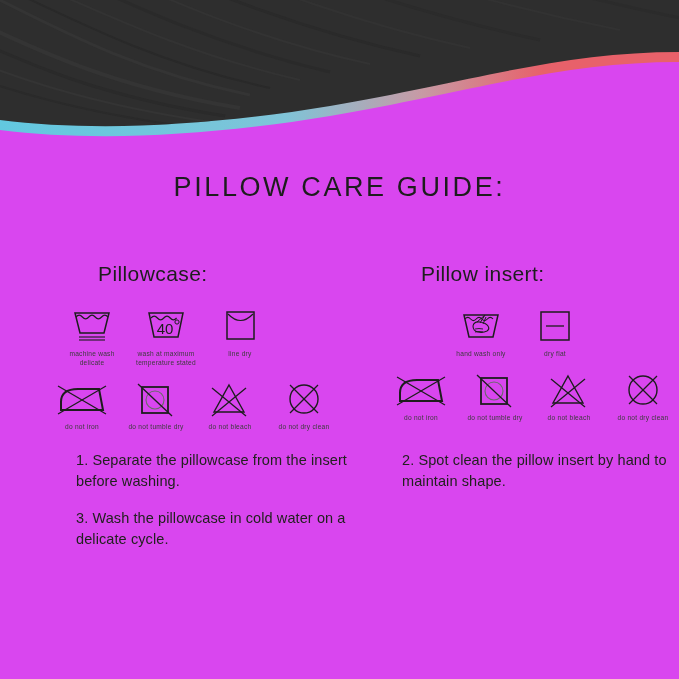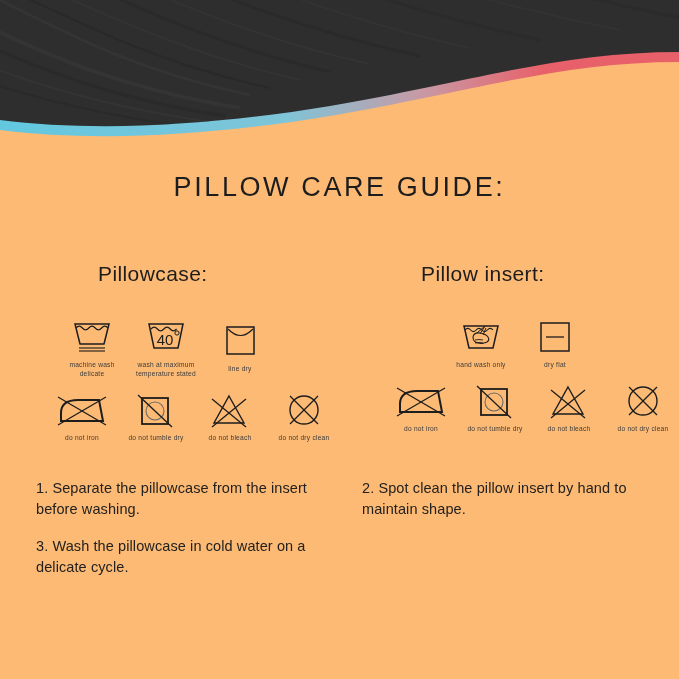--- a/index.html
+++ b/index.html
@@ -3,21 +3,21 @@
 <meta charset="utf-8">
 <style>
   html,body{margin:0;padding:0;}
   body{
     width:679px;height:679px;
     background:#e4e3e1;
     font-family:"Liberation Sans", sans-serif;
     overflow:hidden;
     position:relative;
   }
-  .page{position:absolute;inset:0;background:#fdba74;}
+  .page{position:absolute;inset:0;background:#d946ef;}
 
   
   .banner{position:absolute;left:0;top:0;width:679px;height:140px;overflow:hidden;}
   .banner svg{display:block;}
 
   
   .title{
     position:absolute;left:0;right:0;top:172px;
     text-align:center;
     font-size:27px;
@@ -28,50 +28,50 @@
 
   
   .col{position:absolute;top:262px;}
   .col-left{left:45px;width:300px;}
   .col-right{left:384px;width:300px;}
 
   .col-head{
     font-size:21px;
     color:#1d1d1d;
     letter-spacing:.4px;
-    margin:0 0 32px 0;
+    margin:0 0 21px 0;
     font-weight:400;
   }
   .col-left .col-head{margin-left:53px;}
   .col-right .col-head{margin-left:37px;}
 
   
   .icon-row{display:flex;align-items:flex-start;}
-  .icon-row-1{margin-bottom:10px;align-items:center;}
+  .icon-row-1{margin-bottom:10px;}
   .icon-row-2{margin-bottom:0;}
   .icon-cell{display:flex;flex-direction:column;align-items:center;}
   .icon-art{height:38px;display:flex;align-items:center;justify-content:center;}
   .icon-cap{
     font-size:6.6px;
     color:#3b3b3b;
     text-align:center;
     line-height:1.35;
     letter-spacing:.25px;
     margin-top:5px;
     width:74px;
   }
 
   
   .row-a-left{margin-left:10px;}
   .row-b-left{margin-left:0px;margin-top:12px;}
   .row-a-right{margin-left:60px;}
   .row-b-right{margin-left:0px;margin-top:12px;}
 
   
-  .steps{position:absolute;top:478px;}
+  .steps{position:absolute;top:450px;margin-left:40px;}
   .steps-left{left:36px;width:300px;}
   .steps-right{left:362px;width:300px;}
   .step{
     font-size:14.5px;
     color:#22211f;
     line-height:1.45;
     margin:0 0 16px 0;
     letter-spacing:.1px;
   }
   .step:last-child{margin-bottom:0;}

